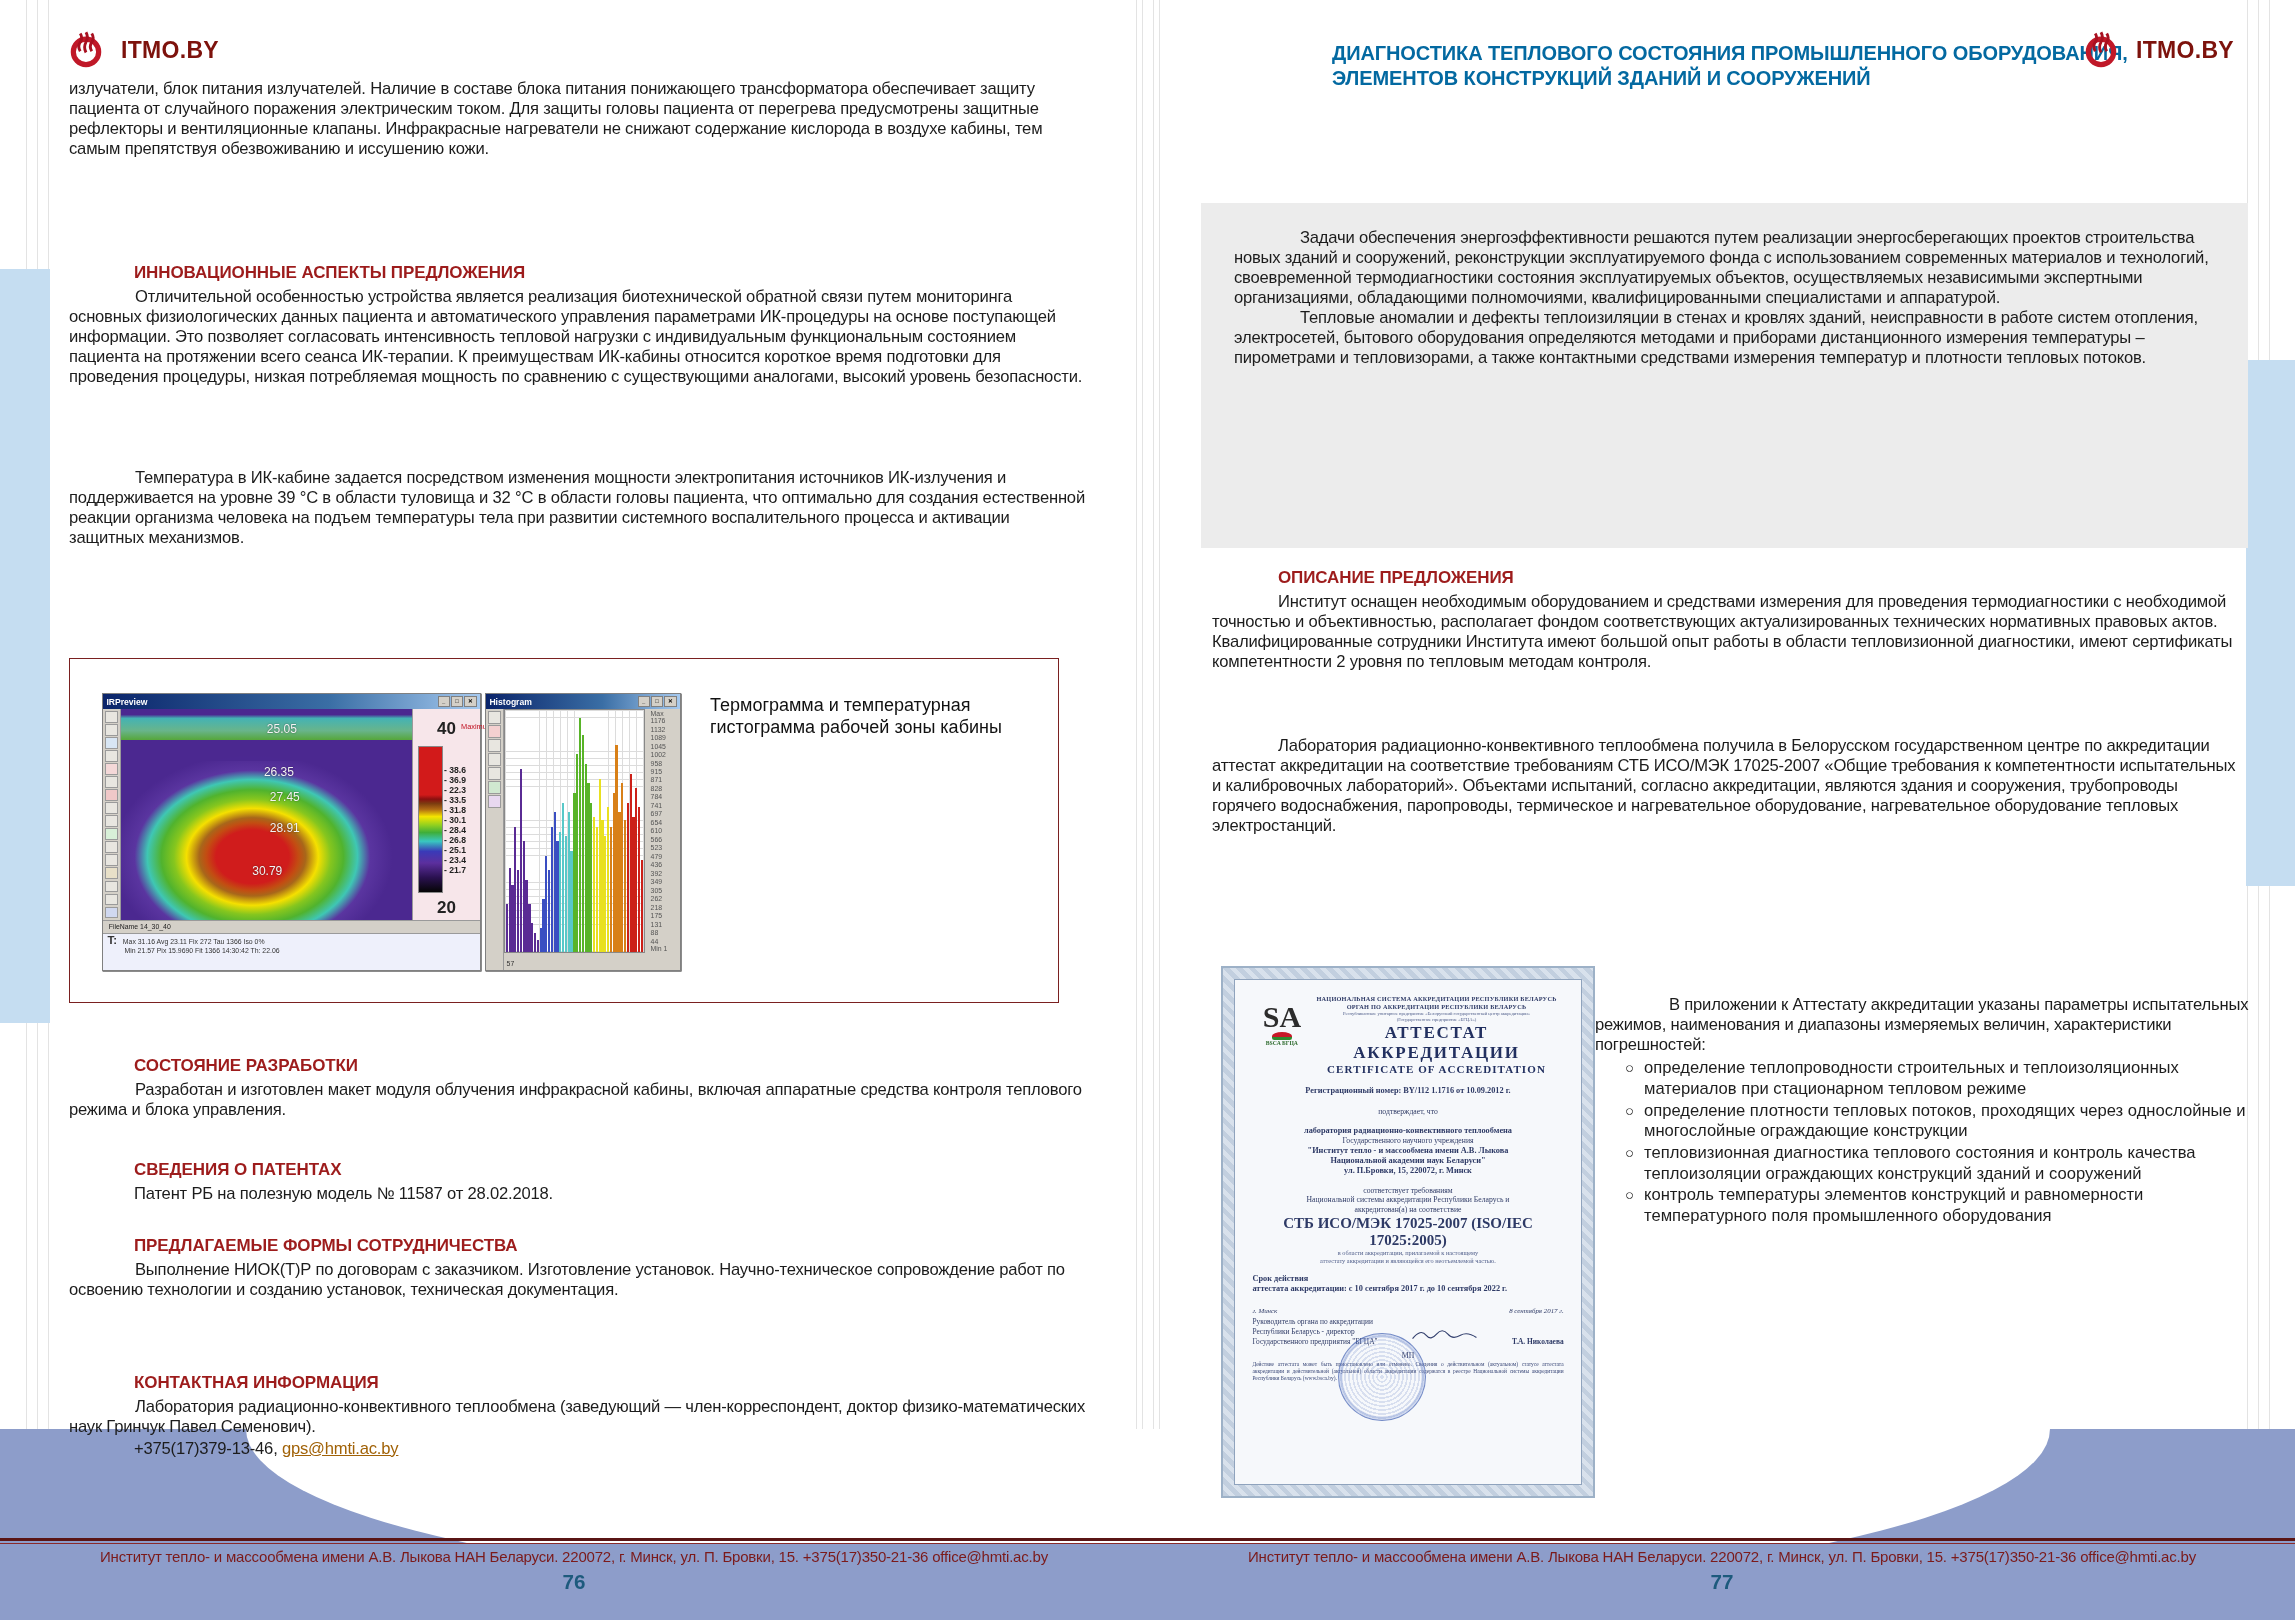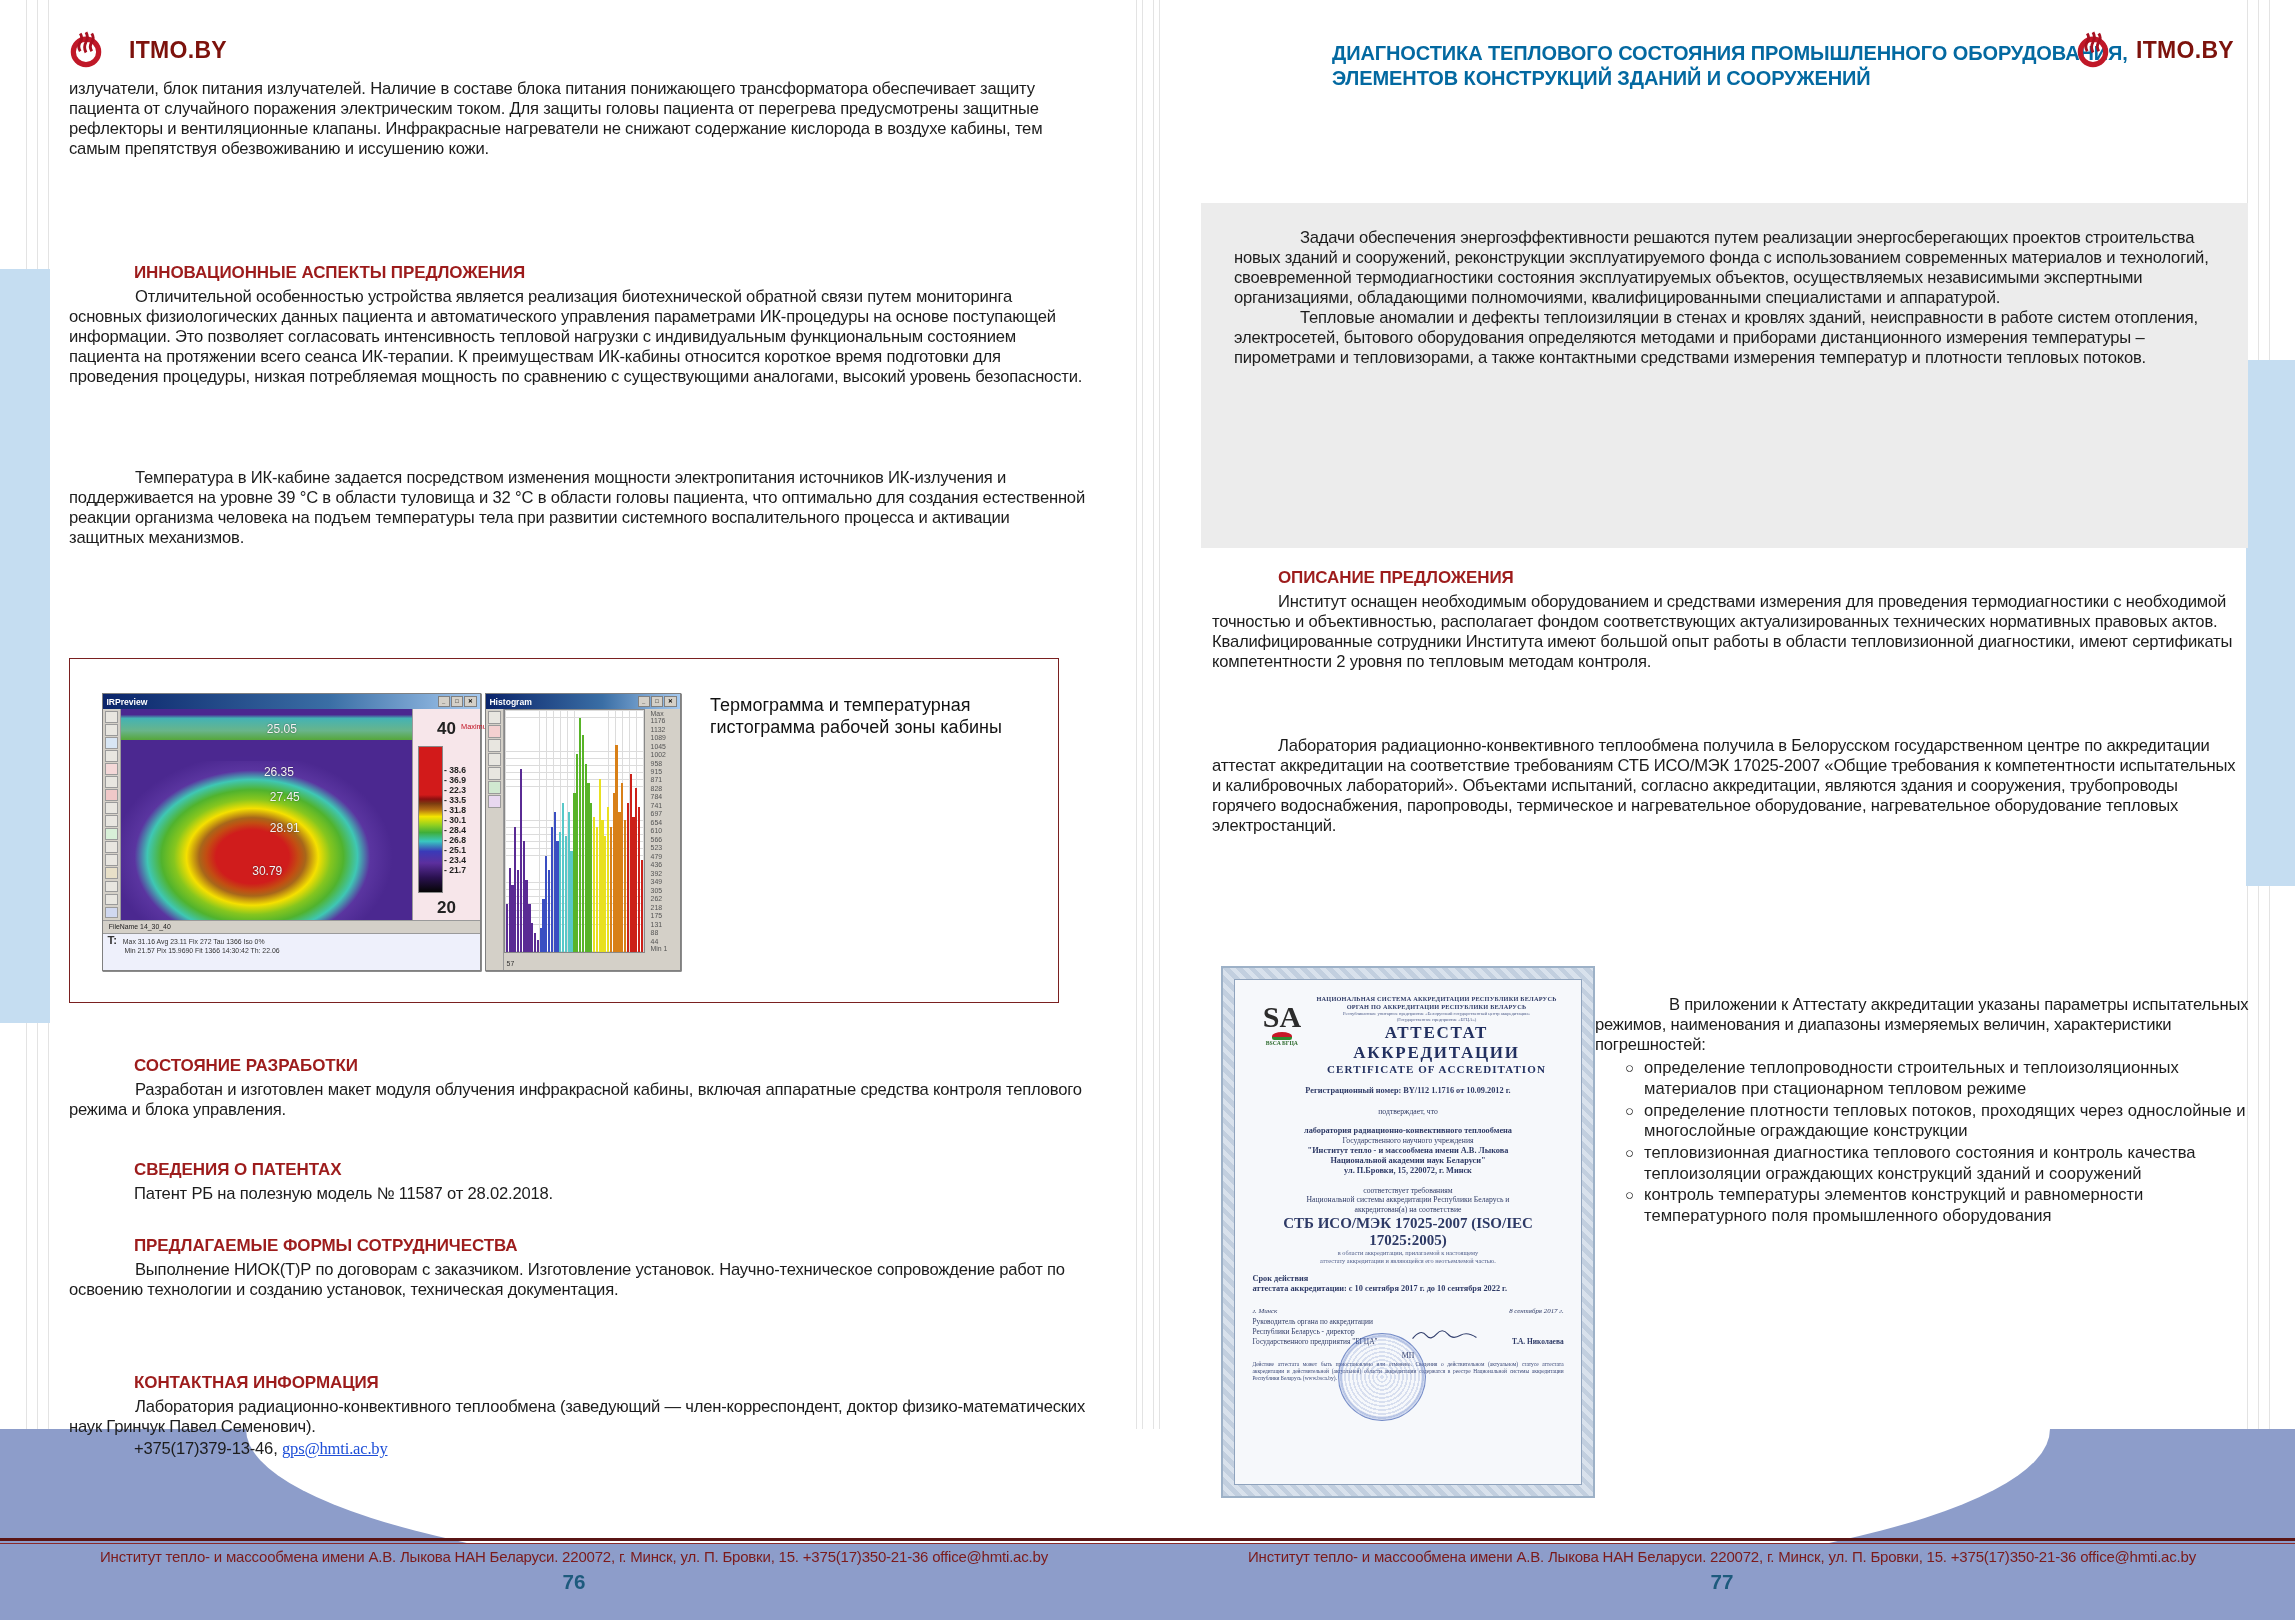--- a/index.html
+++ b/index.html
@@ -19,21 +19,21 @@
   .band .blue{position:absolute;left:0;right:0;top:0;bottom:0;background:#8d9dca;}
   .band .white-ell{position:absolute;width:1486px;height:320px;background:#fff;border-radius:50%;top:-160px;}
   .band .solid-low{position:absolute;left:0;right:0;top:114px;bottom:0;background:#8d9dca;}
   .redline1{position:absolute;left:0;right:0;top:1538px;height:2.9px;background:#5a1515;z-index:6;}
   .redline2{position:absolute;left:0;right:0;top:1543px;height:1.1px;background:#8a2a2a;z-index:6;}
   .footer-line{position:absolute;left:0;right:0;top:1548px;text-align:center;font-size:15px;
                color:#7b1a1a;z-index:7;letter-spacing:-0.2px;}
   .page-no{position:absolute;left:0;right:0;top:1570px;text-align:center;font-size:20.6px;font-weight:bold;
            color:#1d5a7d;z-index:7;}
   
-  .logo{display:flex;align-items:center;gap:24px;z-index:8;}
+  .logo{display:flex;align-items:center;gap:16px;z-index:8;}
   .logo .brand{font-size:23px;font-weight:bold;color:#7d120c;letter-spacing:0.3px;}
   
   .figure-box{border:1.7px solid #7a2020;background:#fff;z-index:2;}
   .win{position:absolute;background:#d4d0c8;border:0.6px solid #808080;box-shadow:0.6px 0.6px 0 #404040;}
   .titlebar{height:15px;background:linear-gradient(90deg,#0a246a,#3a6ea5 60%,#a6caf0);display:flex;
             align-items:center;padding:0 3.4px;color:#fff;font-size:8.6px;font-weight:bold;gap:3.4px;}
   .titlebar .tbtns{margin-left:auto;display:flex;gap:1.1px;}
   .tbtn{width:10.3px;height:9.1px;background:#d4d0c8;border:0.6px solid #808080;font-size:5.7px;line-height:8px;
         text-align:center;color:#000;}
   .toolcol{position:absolute;left:0;top:15px;bottom:0;width:17px;background:#d4d0c8;border-right:0.6px solid #9a9a9a;
@@ -95,21 +95,21 @@
   .cert p{margin:0;}
   .cert .sp14{font-size:7.7px;line-height:9.7px;}
   .cert .sp15b{font-size:8.3px;font-weight:bold;line-height:10.3px;}
   .cert .left{text-align:left;}
   .stamp{position:absolute;left:103px;top:353px;width:86px;height:86px;border-radius:50%;
          border:1.7px solid rgba(70,100,180,.75);box-shadow:inset 0 0 0 3.4px rgba(90,120,200,.25);
          background:repeating-radial-gradient(circle at 50% 50%, rgba(80,110,190,.18) 0 1.7px, transparent 1.7px 4px);
          z-index:3;}
   .sig-row{display:flex;justify-content:space-between;align-items:flex-end;margin-top:3.4px;}
   .fineprint{font-size:5.4px;line-height:6.9px;text-align:justify;margin-top:8px;color:#3a4878;}
-  a.mail{color:#1d4ed8;font-family:Liberation Serif, serif;}
+  a.mail{color:#a16207;}
 </style>
 </head>
 <body>
 
 <div class="page" id="page-left">
   <div class="edge-line" style="left:26px"></div>
   <div class="edge-line" style="left:37px"></div>
   <div class="edge-line" style="left:48px"></div>
   <div class="edge-line" style="right:4.6px"></div>
   <div class="edge-line" style="right:11.4px"></div>

